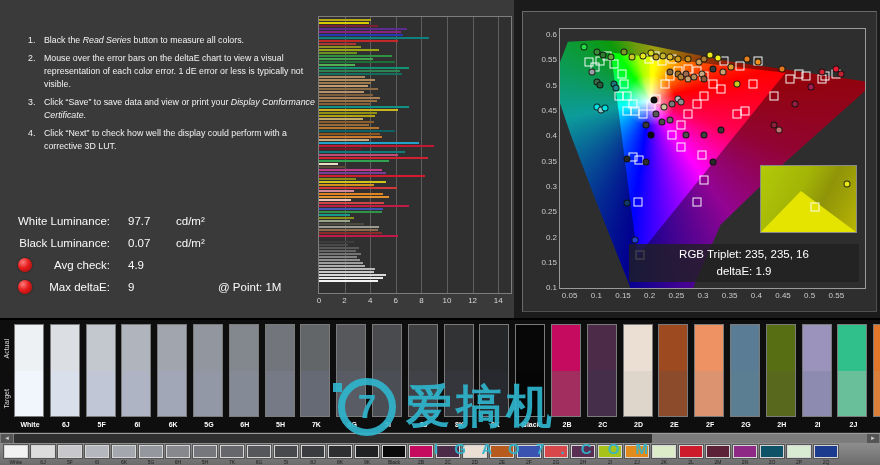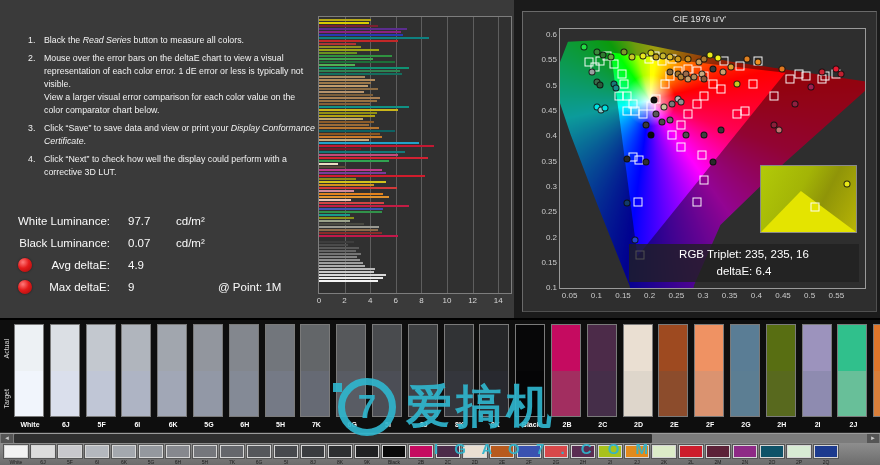--- a/index.html
+++ b/index.html
@@ -101,21 +101,21 @@
 
 <div id="left-panel">
   <div id="instructions">
       <ol id="instr-ol">
         <li>
           <span class="num">1.</span>
           <span><span>Black the </span><em>Read Series</em><span> button to measure all colors.</span></span>
         </li>
         <li>
           <span class="num">2.</span>
-          <span><span>Mouse over the error bars on the deltaE chart to view a visual representation of each color error. 1 dE error or less is typically not visible.</span><br><span>View a larger visual error comparison for each color value on the color comparator chart below.</span></span>
+          <span><span>Mouse over the error bars on the deltaE chart to view a visual representation of each color error. 1 dE error or less is typically not visible.</span><br></span>
         </li>
         <li>
           <span class="num">3.</span>
           <span><span>Click “Save” to save data and view or print your </span><em>Display Conformance Certificate</em><span>.</span></span>
         </li>
         <li>
           <span class="num">4.</span>
           <span><span>Click “Next” to check how well the display could perform with a corrective 3D LUT.</span></span>
         </li>
       </ol>
@@ -127,21 +127,21 @@
           <div class="perf-value">97.7</div>
           <div class="perf-unit">cd/m²</div>
         </div>
         <div class="perf-row">
           <div class="perf-label">Black Luminance:</div>
           <div class="perf-value">0.07</div>
           <div class="perf-unit">cd/m²</div>
         </div>
         <div class="perf-row">
           <div class="led"></div>
-          <div class="perf-label">Avg deltaE:</div>
+          <div class="perf-label">Avg check:</div>
           <div class="perf-value">4.9</div>
         </div>
         <div class="perf-row">
           <div class="led"></div>
           <div class="perf-label">Max deltaE:</div>
           <div class="perf-value">9</div>
           <div class="perf-extra">@ Point: 1M</div>
         </div>
       </div>
   </div>
@@ -256,21 +256,20 @@
       <div class="de-tick" style="left: 79.8px;">6</div>
       <div class="de-tick" style="left: 105.4px;">8</div>
       <div class="de-tick" style="left: 131px;">10</div>
       <div class="de-tick" style="left: 156.6px;">12</div>
       <div class="de-tick" style="left: 182.2px;">14</div>
     </div>
 </div>
 
 <div id="cie-region">
   <div id="cie-panel">
-    <div id="cie-title">CIE 1976 u'v'</div>
     <div id="cie-plot">
       <div class="gamut" id="gamut-outer" style="background: conic-gradient(at 29.5% 27.6%, rgb(255, 255, 0) 8deg, rgb(255, 136, 0) 40deg, rgb(255, 0, 0) 76deg, rgb(255, 0, 85) 110deg, rgb(255, 0, 255) 145deg, rgb(102, 0, 255) 172deg, rgb(0, 0, 255) 188deg, rgb(0, 102, 255) 215deg, rgb(0, 255, 255) 258deg, rgb(0, 255, 136) 290deg, rgb(0, 255, 0) 325deg, rgb(170, 255, 0) 345deg, rgb(255, 255, 0) 368deg); clip-path: polygon(2.6% 4.9%, 12.3% 4.3%, 22.8% 4.7%, 38.6% 8.5%, 56.1% 12.6%, 78.9% 16.5%, 103% 20.8%, 73.7% 51.5%, 52.6% 75.7%, 43.9% 99%, 42.1% 113%, 25.4% 113%, 22.8% 99%, 12.3% 68%, 3.5% 40.8%, -0.4% 27.2%, -0.9% 15.5%);"></div>
       <div class="gamut" id="gamut-tri" style="background: conic-gradient(at 29.5% 27.6%, rgb(255, 255, 0) 8deg, rgb(255, 136, 0) 40deg, rgb(255, 0, 0) 76deg, rgb(255, 0, 85) 110deg, rgb(255, 0, 255) 145deg, rgb(102, 0, 255) 172deg, rgb(0, 0, 255) 188deg, rgb(0, 102, 255) 215deg, rgb(0, 255, 255) 258deg, rgb(0, 255, 136) 290deg, rgb(0, 255, 0) 325deg, rgb(170, 255, 0) 345deg, rgb(255, 255, 0) 368deg); clip-path: polygon(16.7% 9.1%, 73.9% 16.9%, 25.4% 87.8%);"></div>
       <div class="gamut" id="gamut-glow" style="clip-path: polygon(2.6% 4.9%, 12.3% 4.3%, 22.8% 4.7%, 38.6% 8.5%, 56.1% 12.6%, 78.9% 16.5%, 103% 20.8%, 73.7% 51.5%, 52.6% 75.7%, 43.9% 99%, 42.1% 113%, 25.4% 113%, 22.8% 99%, 12.3% 68%, 3.5% 40.8%, -0.4% 27.2%, -0.9% 15.5%);"></div>
       <div id="cie-markers">
           <div class="mk-sq" style="left: 9.64912%; top: 12.6214%;"></div>
           <div class="mk-sq" style="left: 11.4035%; top: 14.5631%;"></div>
           <div class="mk-sq" style="left: 13.1579%; top: 12.233%;"></div>
           <div class="mk-sq" style="left: 15.4386%; top: 10.4854%;"></div>
           <div class="mk-sq" style="left: 17.5439%; top: 13.5922%;"></div>
@@ -388,21 +387,21 @@
           <div class="mk-dot" style="left: 71.9298%; top: 38.835%; background: rgb(194, 112, 112);"></div>
           <div class="mk-dot" style="left: 57.8947%; top: 21.3592%; background: rgb(202, 202, 32);"></div>
         </div>
       <div id="cie-inset">
         <div class="bright-tri"></div>
         <div class="mk-sq" id="inset-sq" style="left: 57%; top: 62%;"></div>
         <div class="mk-dot" id="inset-dot" style="left: 91%; top: 28%; background: rgb(232, 232, 22);"></div>
       </div>
       <div id="cie-readout">
         <div>RGB Triplet: 235, 235, 16</div>
-        <div>deltaE: 6.4</div>
+        <div>deltaE: 1.9</div>
       </div>
     </div>
     <div id="cie-yticks">
         <div class="cie-ytick" style="top: calc(22.068px);">0.6</div>
         <div class="cie-ytick" style="top: calc(47.4078px);">0.55</div>
         <div class="cie-ytick" style="top: calc(72.7476px);">0.5</div>
         <div class="cie-ytick" style="top: calc(98.0874px);">0.45</div>
         <div class="cie-ytick" style="top: calc(123.427px);">0.4</div>
         <div class="cie-ytick" style="top: calc(148.767px);">0.35</div>
         <div class="cie-ytick" style="top: calc(174.107px);">0.3</div>

